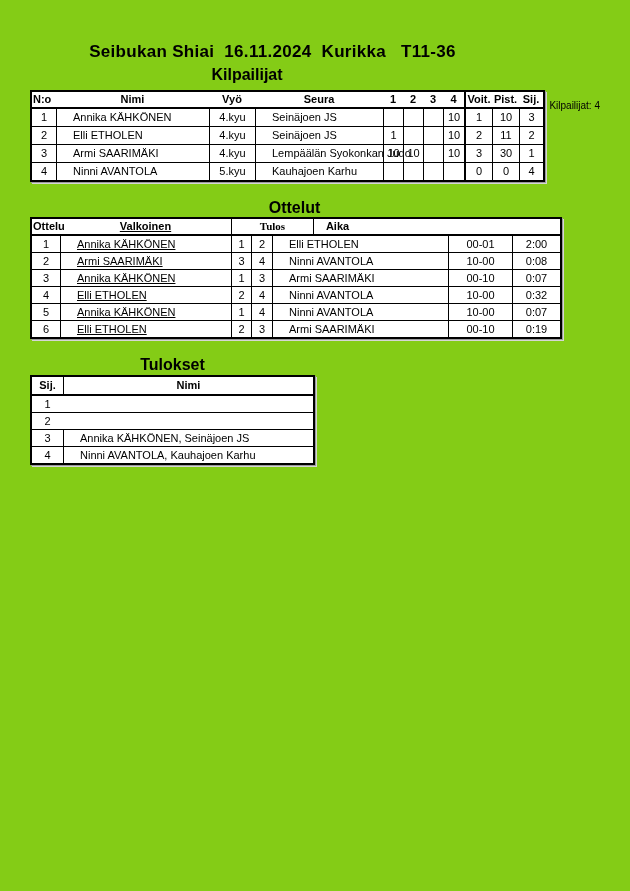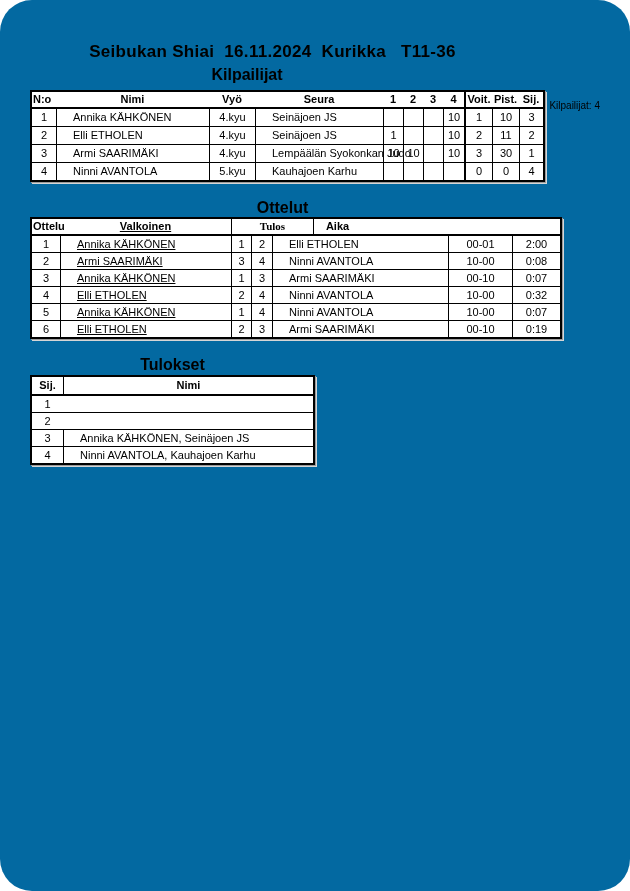--- a/index.html
+++ b/index.html
@@ -1,26 +1,26 @@
 <!DOCTYPE html>
 <html><head>
 <meta charset="utf-8">
 <style>
   html,body{margin:0;padding:0;background:#fff;}
   .page{
-    position:relative;width:630px;height:891px;background:#0369a1;
-    font-family:"Liberation Sans",sans-serif;color:#000;overflow:hidden;border-radius:32px;
+    position:relative;width:630px;height:891px;background:#84cc16;
+    font-family:"Liberation Sans",sans-serif;color:#000;overflow:hidden;
   }
   .title{
     position:absolute;top:42px;left:0;width:545px;text-align:center;
     font-size:17px;font-weight:bold;white-space:pre;letter-spacing:0.3px;
   }
   .seclabel{position:absolute;font-size:16px;font-weight:bold;text-align:center;}
   .lbl-kilpailijat{top:66px;left:30px;width:434px;}
-  .lbl-ottelut{top:199px;left:30px;width:505px;}
+  .lbl-ottelut{top:199px;left:42px;width:505px;}
   .lbl-tulokset{top:356px;left:30px;width:285px;}
   .count{position:absolute;top:68px;left:440px;width:160px;text-align:right;font-size:10px;margin-top:32px;}
   .tbl{
     position:absolute;box-sizing:border-box;border:2px solid #000;background:#fff;
     box-shadow:1px 1px 0 #9a9a9a,2px 2px 0 #d6d6d6;
   }
   .t1{top:90px;left:30px;width:515px;}
   .t2{top:217px;left:30px;width:532px;}
   .t3{top:375px;left:30px;width:285px;}
   .hrow,.brow{display:flex;box-sizing:border-box;}

